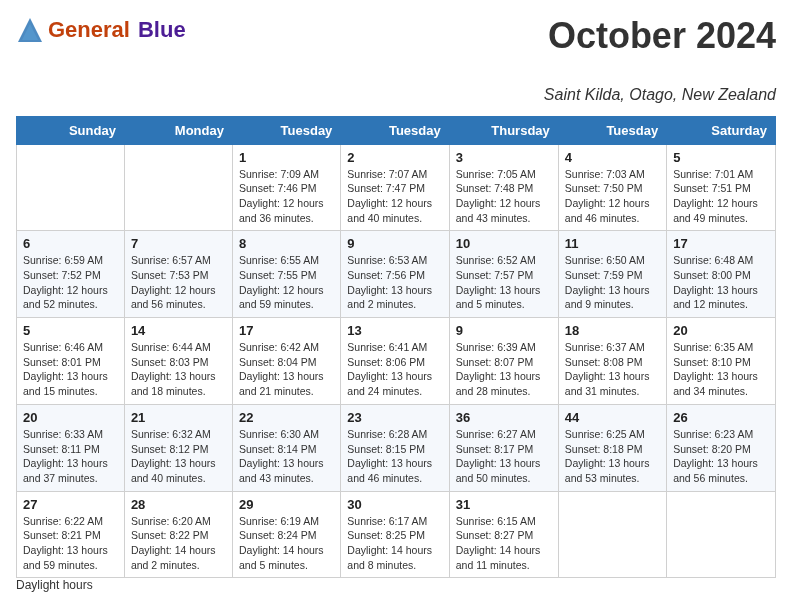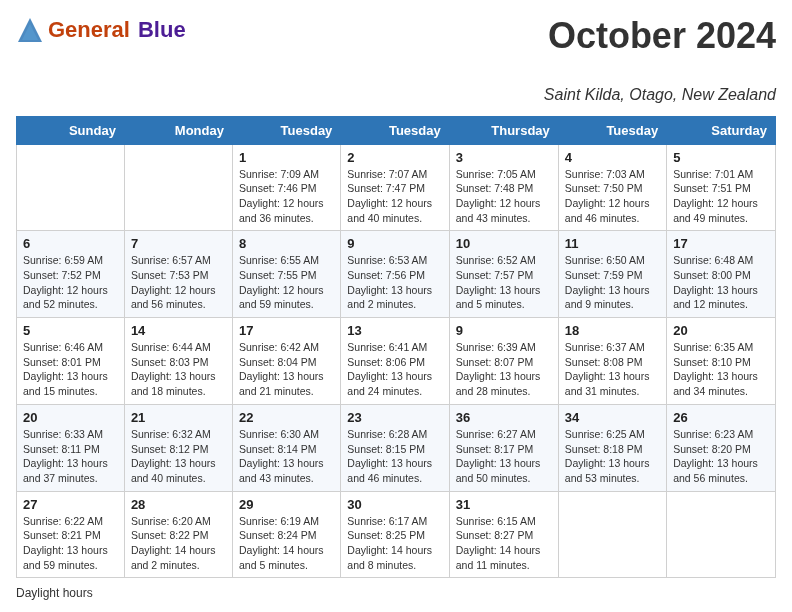--- a/index.html
+++ b/index.html
@@ -81,21 +81,20 @@
     }
     .day-info {
       color: #333;
       font-size: 10.5px;
       line-height: 1.4;
     }
     .empty-cell {
       background: #fff !important;
     }
     .footer-note {
-      margin-top: 8px;
       font-size: 12px;
       color: #333;
     }
   </style>
 </head>
 <body>
 
 <div class="header-section">
   <div class="logo-area">
     <svg class="logo-icon" viewBox="0 0 28 28">
@@ -226,21 +225,21 @@
         </td>
         <td>
           <span class="day-number">23</span>
           <div class="day-info">Sunrise: 6:28 AM<br>Sunset: 8:15 PM<br>Daylight: 13 hours and 46 minutes.</div>
         </td>
         <td>
           <span class="day-number">36</span>
           <div class="day-info">Sunrise: 6:27 AM<br>Sunset: 8:17 PM<br>Daylight: 13 hours and 50 minutes.</div>
         </td>
         <td>
-          <span class="day-number">34</span>
+          <span class="day-number">44</span>
           <div class="day-info">Sunrise: 6:25 AM<br>Sunset: 8:18 PM<br>Daylight: 13 hours and 53 minutes.</div>
         </td>
         <td>
           <span class="day-number">26</span>
           <div class="day-info">Sunrise: 6:23 AM<br>Sunset: 8:20 PM<br>Daylight: 13 hours and 56 minutes.</div>
         </td>
       </tr>
       <tr>
         <td>
           <span class="day-number">27</span>

